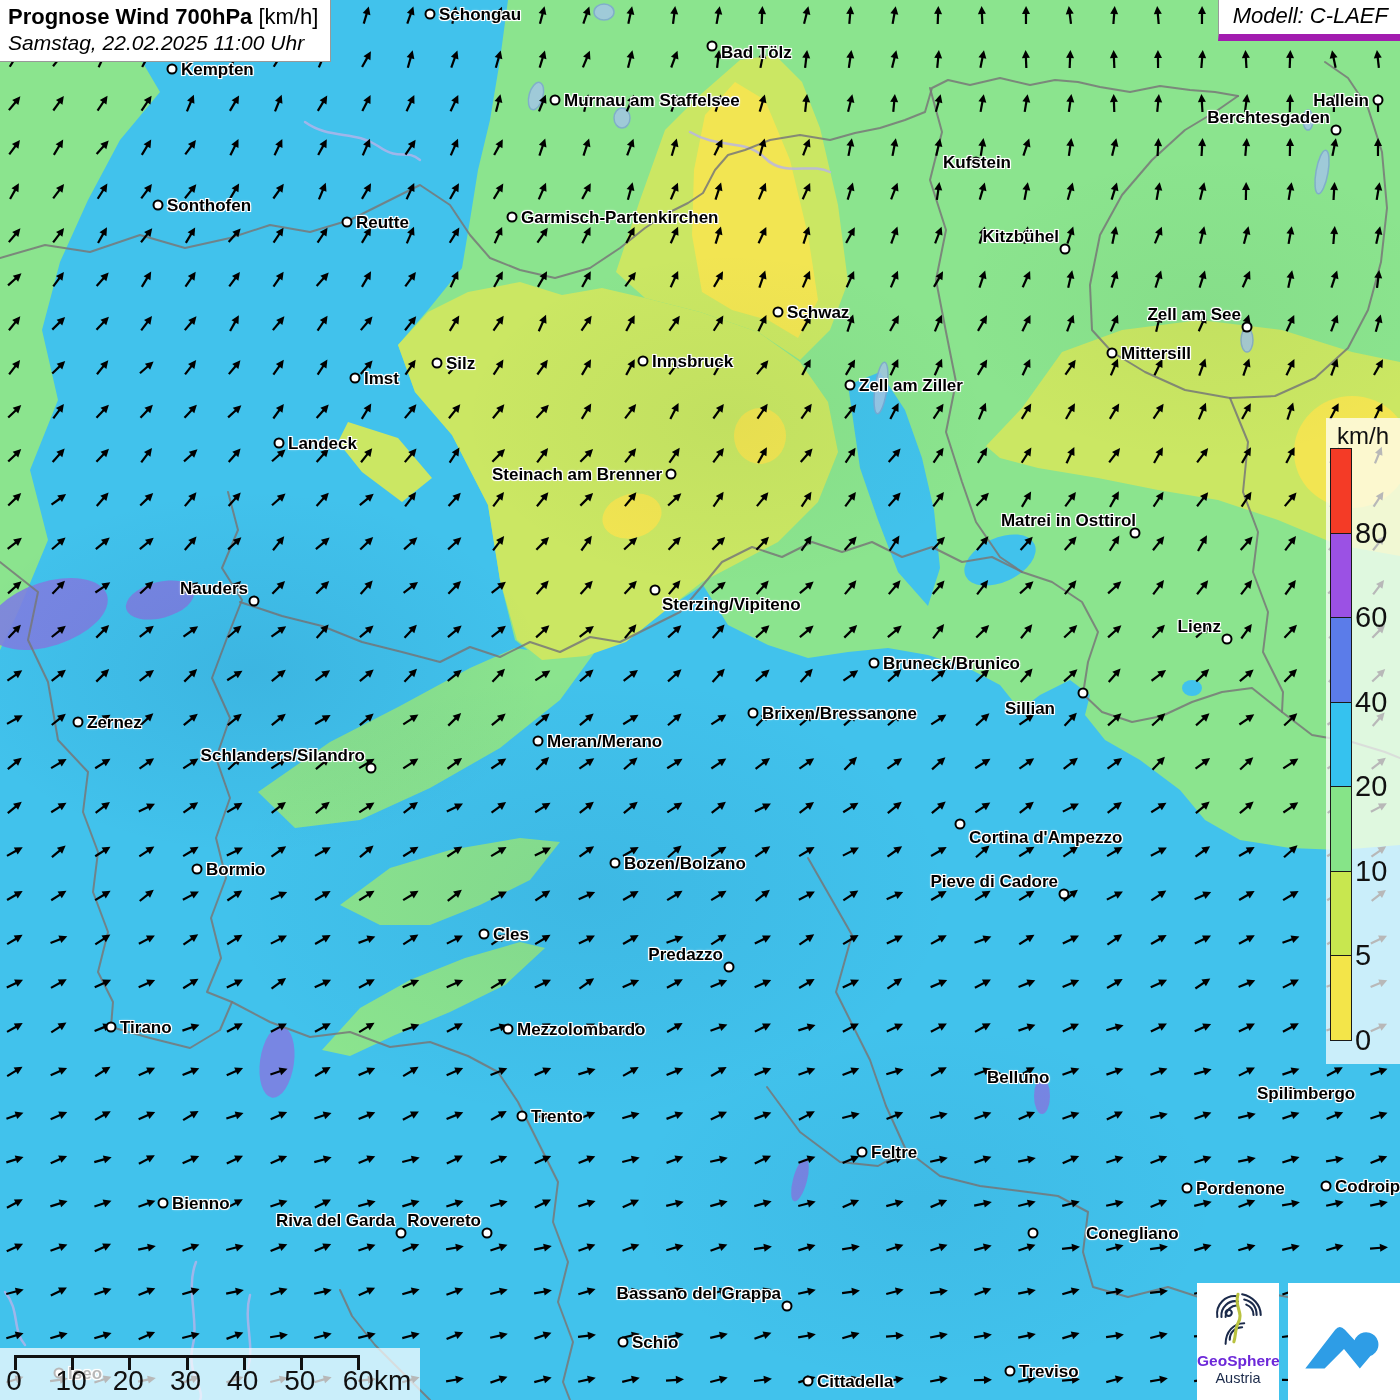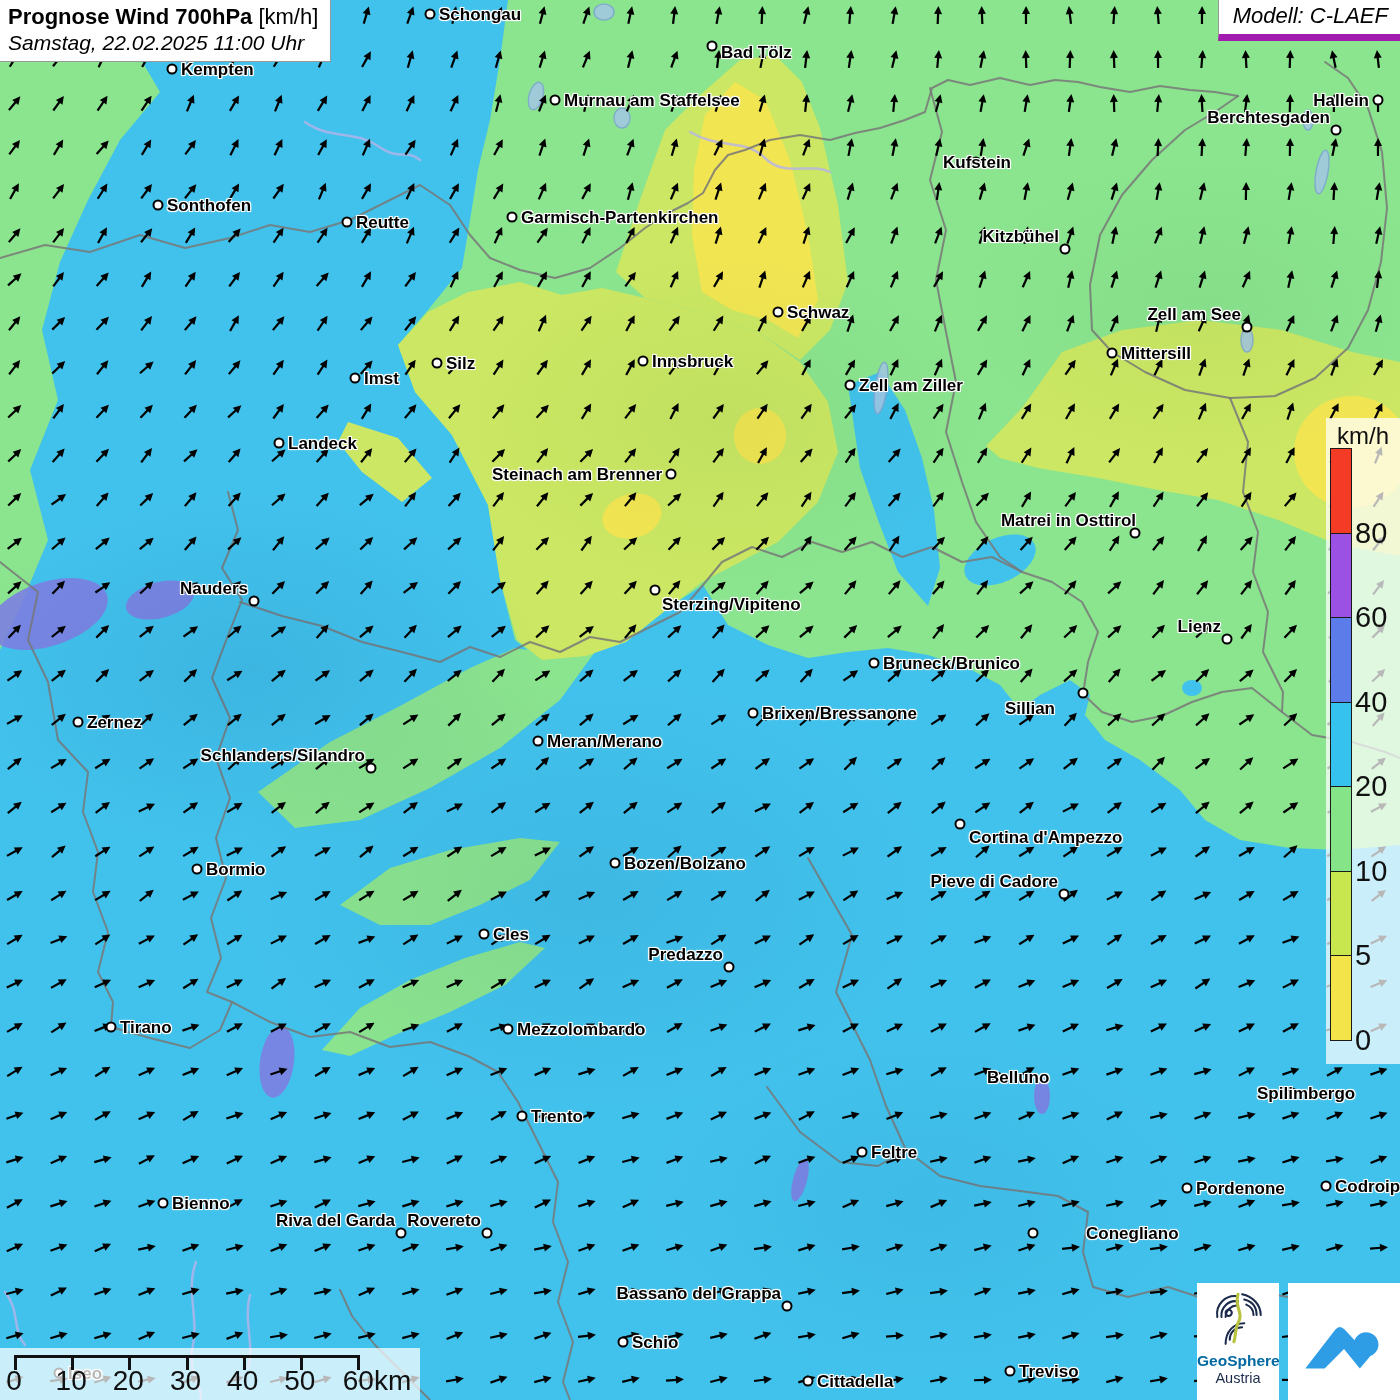--- a/index.html
+++ b/index.html
@@ -41,21 +41,21 @@
   .ruler-lab{position:absolute;top:18px;font-size:28px;color:#111;transform:translateX(-50%);line-height:1.1;}
   
   .whitebox{position:absolute;background:#fff;}
   #titlebox{left:0;top:0;padding:4px 12px 5px 8px;border-right:1px solid #999;border-bottom:1px solid #999;}
   #titlebox .l1{font-size:22px;line-height:1.2;color:#000;white-space:nowrap;}
   #titlebox .l1 b{font-weight:bold;}
   #titlebox .l2{font-size:21px;font-style:italic;line-height:1.2;color:#000;white-space:nowrap;}
   #modelbox{right:0;top:0;padding:3px 12px 5px 14px;border-left:1px solid #999;border-bottom:7px solid #a21caf;
             font-size:22px;font-style:italic;color:#000;}
   #gslogo{left:1197px;top:1283px;width:82px;height:117px;text-align:center;}
-  #gslogo .t1{font-size:15.5px;font-weight:bold;color:#0369a1;line-height:1.15;}
+  #gslogo .t1{font-size:15.5px;font-weight:bold;color:#6d28d9;line-height:1.15;}
   #gslogo .t2{font-size:14.5px;color:#1b2a4a;line-height:1.15;}
   #ptlogo{left:1288px;top:1283px;width:112px;height:117px;display:flex;align-items:center;justify-content:center;}
 </style>
 </head>
 <body>
 
 <div id="stage">
 
   <svg class="layer" viewBox="0 0 1400 1400" xmlns="http://www.w3.org/2000/svg">
 

